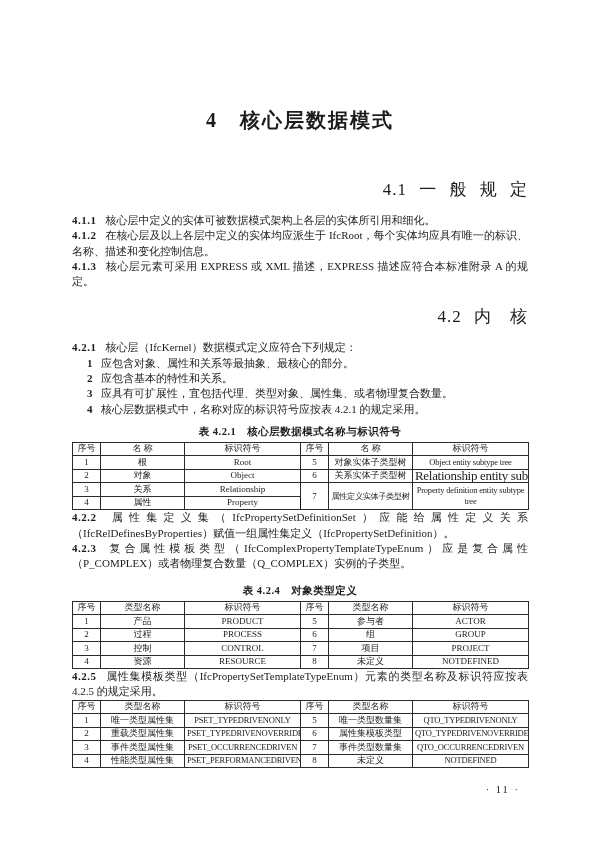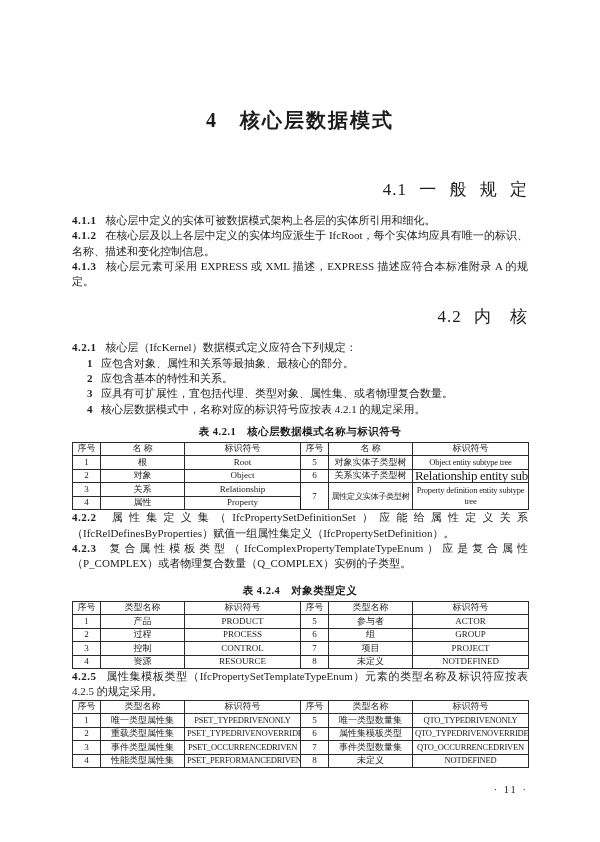--- a/index.html
+++ b/index.html
@@ -76,21 +76,21 @@
   col.c-no   { width: 28px; }
   col.c-name { width: 84px; }
   col.c-id   { width: 116px; }
   td.code  { font-size: 8.5px; letter-spacing: -0.2px; white-space: nowrap; }
   td.xs    { font-size: 13px; letter-spacing: -0.3px; }
   td.wrap  { white-space: normal; line-height: 11px; }
   td.tight { font-size: 8.2px; letter-spacing: -0.4px; white-space: nowrap; }
   .mt4 { }
   .pageno {
     position: absolute;
-    top: 784px; right: 72px;
+    top: 784px; right: 80px;
     font-size: 10.5px;
     letter-spacing: 2px;
   }
 </style>
 </head>
 <body>
 
 <div class="page">
 
   <h1 class="title">4　核心层数据模式</h1>

